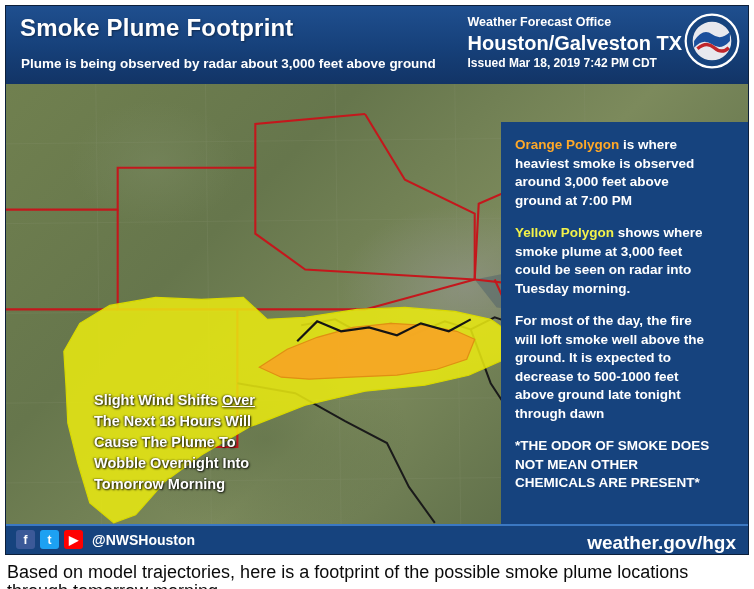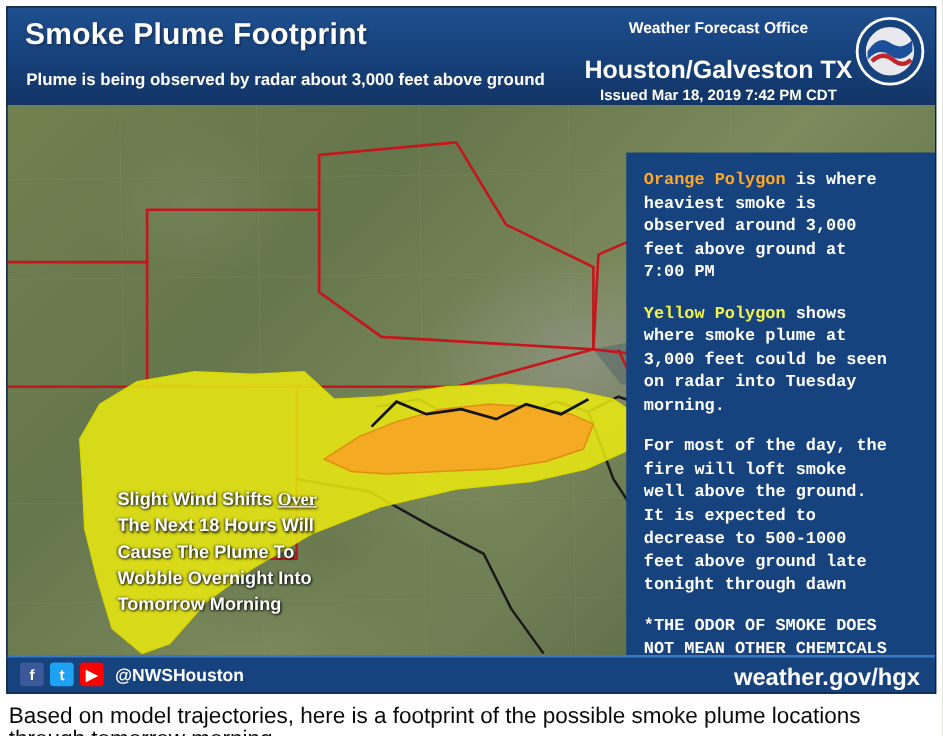--- a/index.html
+++ b/index.html
@@ -53,33 +53,33 @@
     left: 15px;
     top: 50px;
     color: #ffffff;
     font-size: 13.5px;
     font-weight: bold;
   }
   .hdr-right {
     position: absolute;
     right: 66px;
     top: 8px;
-    text-align: center;
+    text-align: left;
     color: #ffffff;
   }
   .hdr-office {
     font-size: 12.5px;
     font-weight: bold;
     line-height: 16px;
   }
   .hdr-city {
     font-size: 20px;
     font-weight: bold;
     line-height: 25px;
-    margin-top: 14px;
+    margin-top: 1px;
   }
   .hdr-issued {
     font-size: 12px;
     font-weight: bold;
     margin-top: 0;
   }
   .nws-logo {
     position: absolute;
     right: 8px;
     top: 7px;
@@ -117,34 +117,33 @@
     position: absolute;
     left: 88px;
     top: 306px;
     width: 230px;
     color: #ffffff;
     font-size: 14.5px;
     font-weight: bold;
     line-height: 21px;
     text-shadow: 1px 1px 2px rgba(0,0,0,0.85), -1px 0 2px rgba(0,0,0,0.6);
   }
-  .map-note u { text-decoration: underline; font-family: Liberation Serif, serif; }
+  .map-note u { text-decoration: underline; }
 
   
   .panel {
     position: absolute;
     right: 0;
     top: 116px;
     width: 247px;
     height: 406px;
     background: #16437e;
     box-sizing: border-box;
     padding: 14px 32px 10px 14px;
     color: #ffffff;
-    font-family: Liberation Mono, monospace;
   }
   .panel p {
     margin: 0 0 14px 0;
     font-size: 13.5px;
     line-height: 18.5px;
     font-weight: bold;
   }
   .panel p:last-child { margin-bottom: 0; }
   .kw-orange { color: #ffa827; }
   .kw-yellow { color: #f2f24a; text-align: right; }

